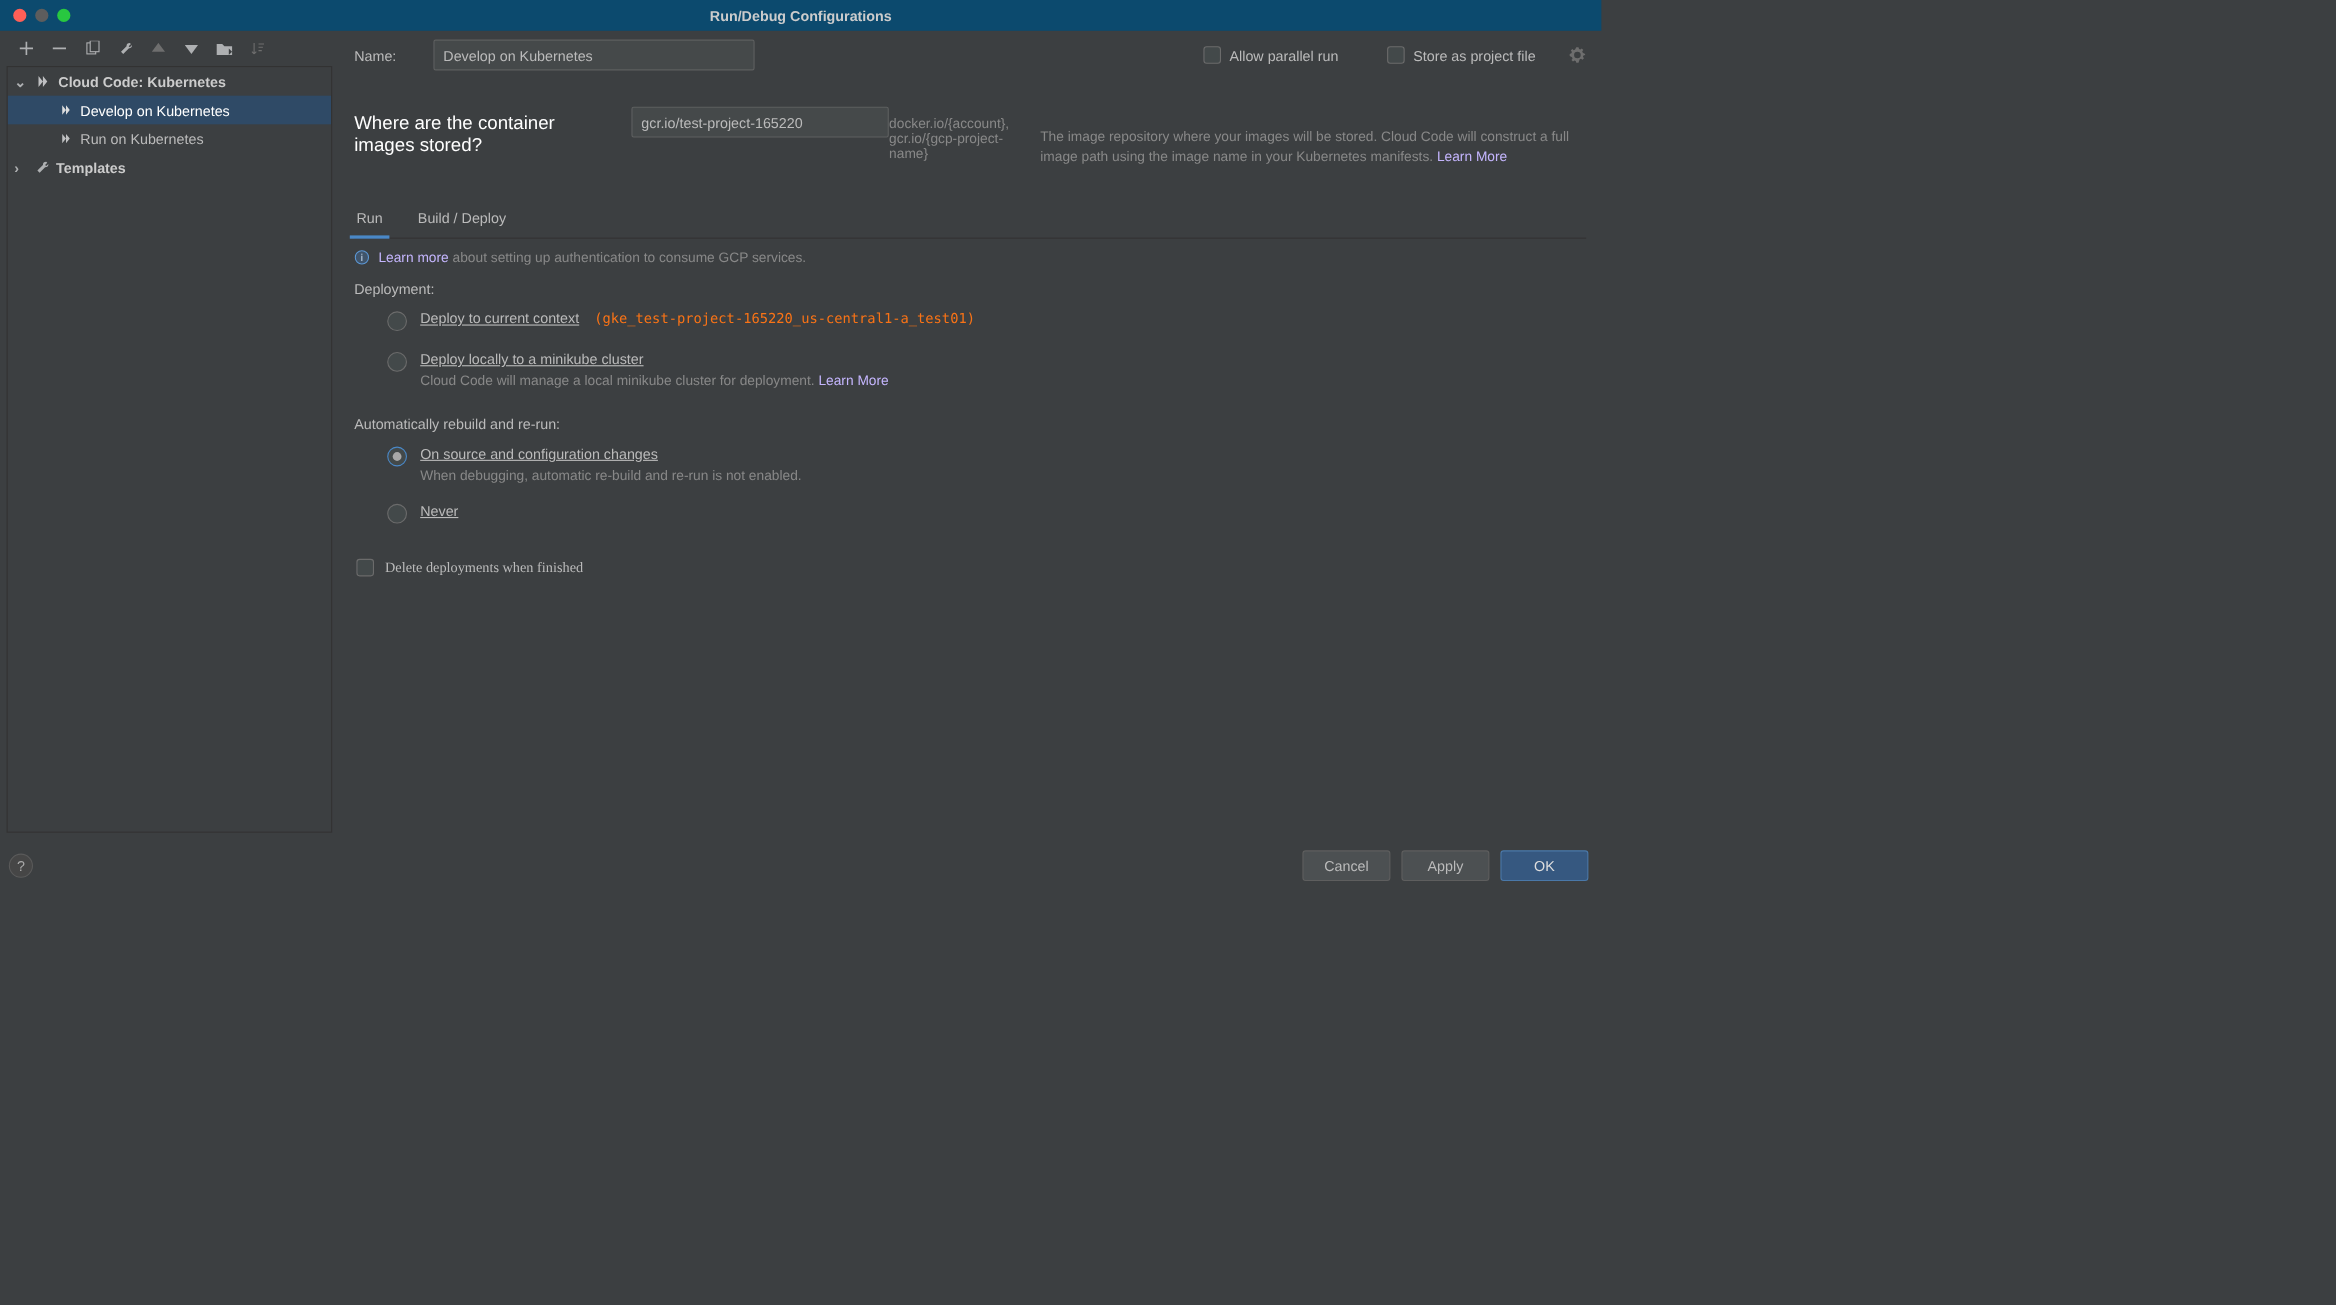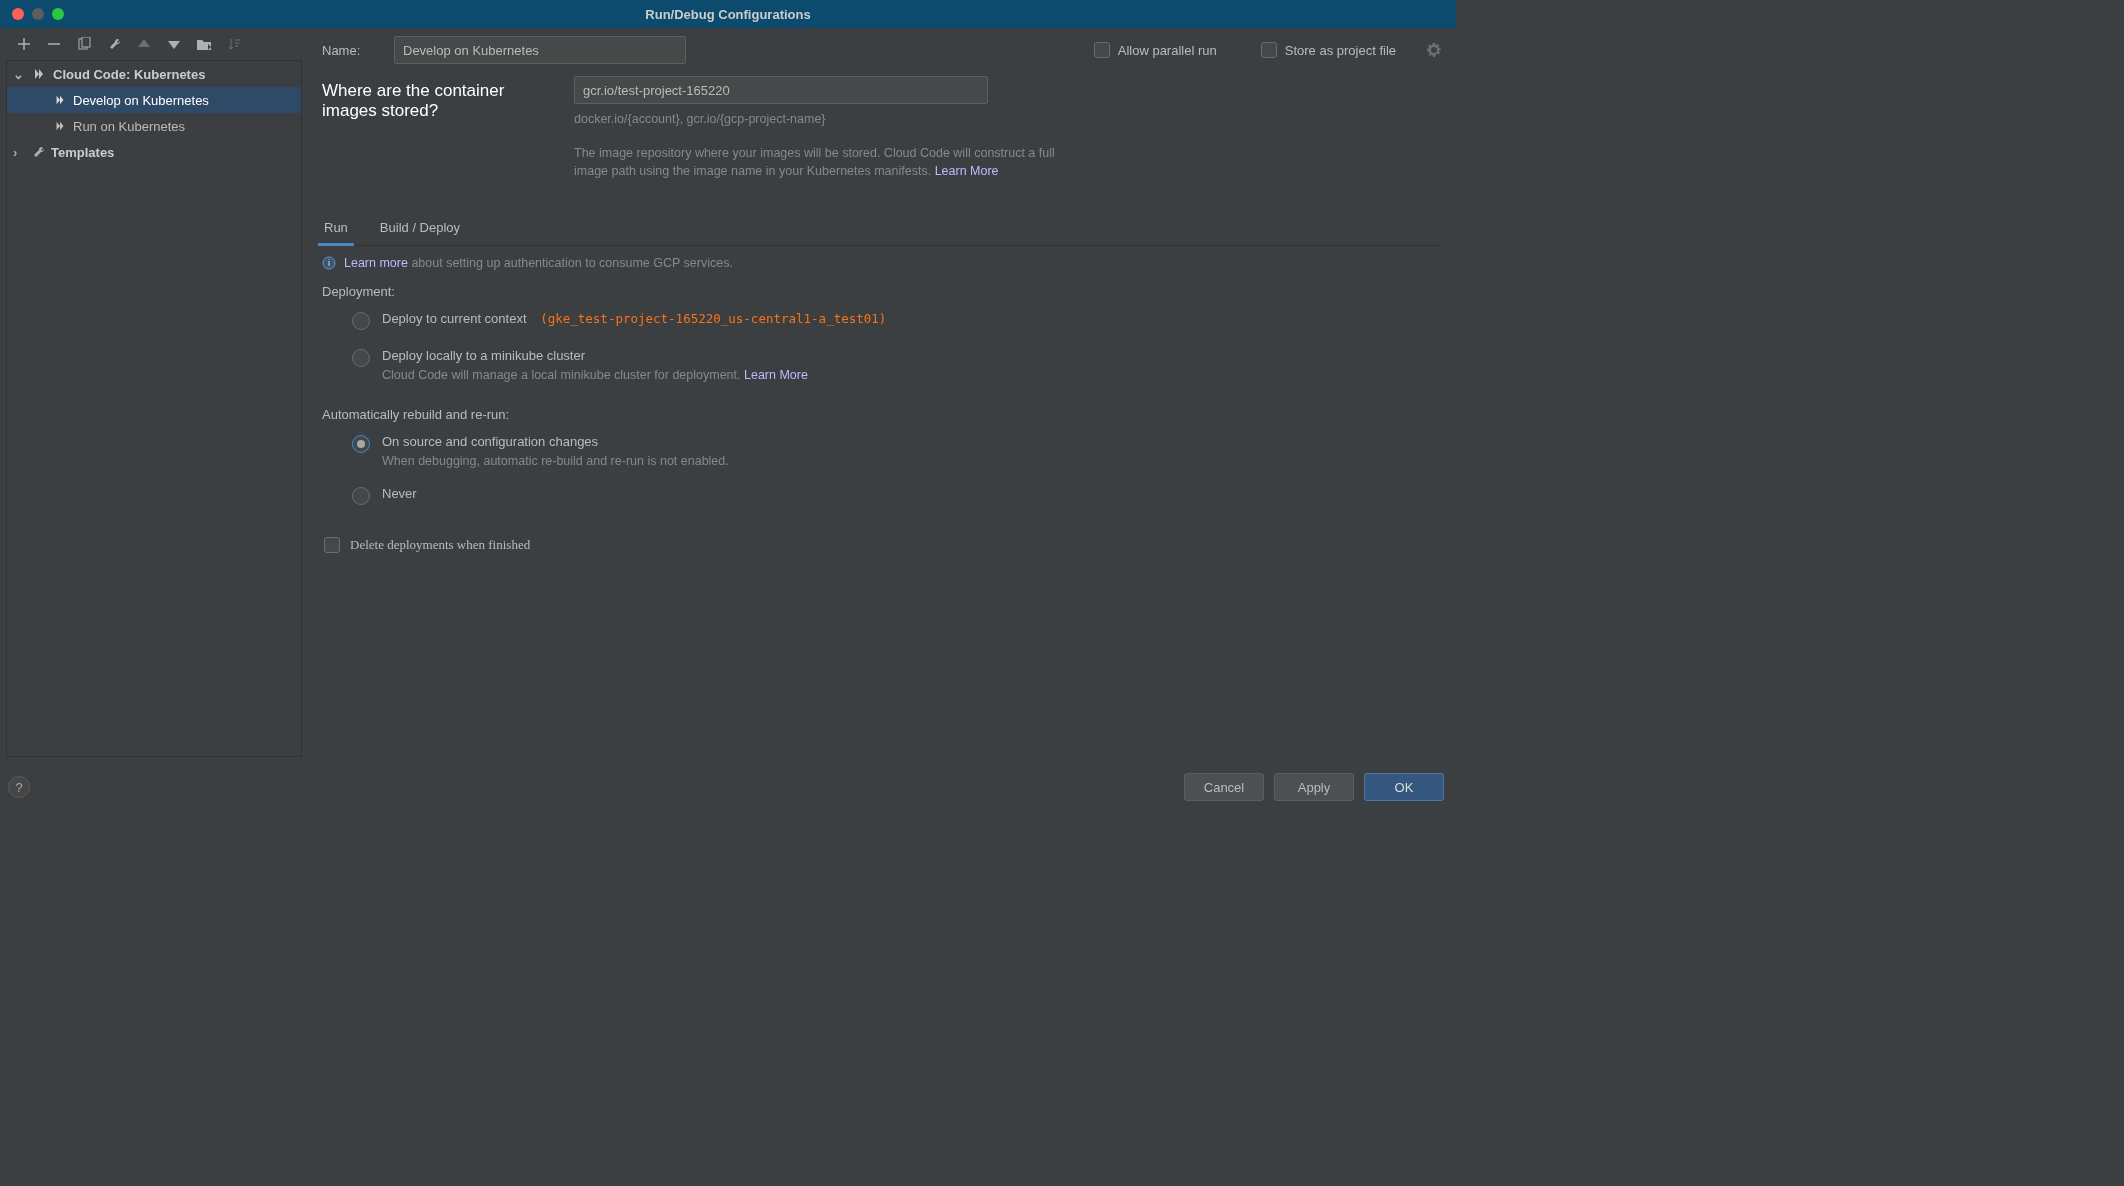--- a/index.html
+++ b/index.html
@@ -32,49 +32,49 @@
 .toolbar { display: flex; gap: 14px; align-items: center; padding: 2px 6px 8px 10px; }
 .toolbar .icon { width: 16px; height: 16px; display: flex; align-items: center; justify-content: center; color: #aeb0b2; cursor: pointer; }
 .tree { flex: 1; border: 1px solid #323232; background: #3c3f41; overflow: auto; }
 .tree-row { display: flex; align-items: center; height: 26px; padding-left: 6px; gap: 6px; cursor: pointer; }
 .tree-row.root { font-weight: 700; color: #cccccc; }
 .tree-row.child { padding-left: 46px; }
 .tree-row.selected { background: #2f4a66; color: #ffffff; }
 .tree-row .chev { width: 12px; color: #aeb0b2; }
 .tree-row .cloudcode-icon svg, .tree-row .wrench2 svg { flex-shrink: 0; }
 .content { flex: 1; padding: 8px 14px 0 20px; display: flex; flex-direction: column; overflow-y: auto; overflow-x: hidden; }
-.row { display: flex; align-items: center; margin-bottom: 12px; }
+.row { display: flex; align-items: center; margin-bottom: 33px; }
 .name-row { gap: 20px; }
 .label { color: #bbbbbb; font-size: 13px; min-width: 52px; }
 .text-input { background: #45494a; border: 1px solid #5e6060; color: #bbbbbb; padding: 4px 8px; font-size: 13px; height: 28px; border-radius: 2px; }
 .name-input { width: 292px; }
 .spacer { flex: 1; }
 .checkbox { display: flex; align-items: center; gap: 8px; margin-left: 24px; }
 .checkbox .box { width: 16px; height: 16px; border: 1px solid #6b6b6b; background: #43494a; border-radius: 3px; display: flex; align-items: center; justify-content: center; }
 .gear { margin-left: 10px; color: #6e6e6e; }
 .field-row { display: flex; gap: 14px; align-items: flex-start; margin-bottom: 6px; }
 .field-lbl { color: #ffffff; font-size: 17px; padding-top: 5px; width: 238px; }
-.field-col { display: flex; flex-direction: column; flex: 1; }
+.field-col { display: flex; flex-direction: row; flex: 1; }
 .img-input { width: 414px; }
 .hint { color: #888888; font-size: 12.5px; margin-top: 8px; }
 .desc { color: #888888; font-size: 12.5px; margin-top: 18px; line-height: 1.45; max-width: 500px; }
 .link { color: #c4b5fd; cursor: pointer; }
 .tabs { display: flex; gap: 28px; margin-top: 28px; border-bottom: 1px solid #323232; }
 .tab { padding: 6px 2px 10px 2px; color: #bbbbbb; cursor: pointer; position: relative; font-size: 13px; }
 .tab.active { color: #bbbbbb; }
 .tab.active::after { content: ""; position: absolute; left: -4px; right: -4px; bottom: -1px; height: 3px; background: #4a88c7; }
 .info-row { display: flex; align-items: center; gap: 8px; padding: 10px 0 14px 0; font-size: 12.5px; }
 .info-row .info-icon { width: 14px; height: 14px; }
 .section-label { color: #bbbbbb; font-size: 13px; margin-bottom: 12px; }
 .radio-group { padding-left: 30px; display: flex; flex-direction: column; gap: 18px; margin-bottom: 22px; }
 .radio-item { display: flex; align-items: flex-start; gap: 12px; }
 .radio { width: 18px; height: 18px; border: 1px solid #6b6b6b; border-radius: 50%; background: #43494a; display: flex; align-items: center; justify-content: center; flex-shrink: 0; margin-top: 1px; }
 .radio.selected { border-color: #4a88c7; box-shadow: 0 0 0 2px rgba(74,136,199,0.25); }
 .radio.selected::after { content: ""; width: 8px; height: 8px; background: #a8a8a8; border-radius: 50%; }
-.radio-label { color: #bbbbbb; font-size: 13px; }
+.radio-label { color: #bbbbbb; font-size: 13px; text-decoration: underline; }
 .radio-ctx { color: #f97316; font-size: 12.5px; font-family: ui-monospace, Menlo, monospace; margin-left: 10px; }
 .radio-sub { color: #888888; font-size: 12.5px; margin-top: 4px; line-height: 1.4; }
 .switch-row { display: flex; align-items: center; gap: 12px; }
 .combo { display: flex; align-items: center; justify-content: space-between; background: #45494a; border: 1px solid #5e6060; padding: 4px 8px; height: 28px; width: 376px; color: #bbbbbb; font-size: 12.5px; border-radius: 2px; }
 .combo .arrow { color: #aeb0b2; font-size: 10px; }
 .check-row { display: flex; align-items: center; gap: 10px; padding-left: 2px; margin-top: 10px; font-family: Liberation Serif, serif; }
 .footer { margin-top: auto; padding: 16px 12px 12px 8px; display: flex; align-items: center; gap: 10px; }
 .help-btn { width: 22px; height: 22px; border: 1px solid #5a5a5a; background: #464646; border-radius: 50%; display: flex; align-items: center; justify-content: center; color: #aaaaaa; font-size: 13px; }
 .btn { min-width: 80px; height: 28px; padding: 0 18px; border: 1px solid #5e5e5e; background: #4c5052; color: #bbbbbb; border-radius: 3px; font-size: 13px; display: flex; align-items: center; justify-content: center; cursor: pointer; }
 .btn.primary { background: #365880; border-color: #4a78a8; color: #dddddd; }

